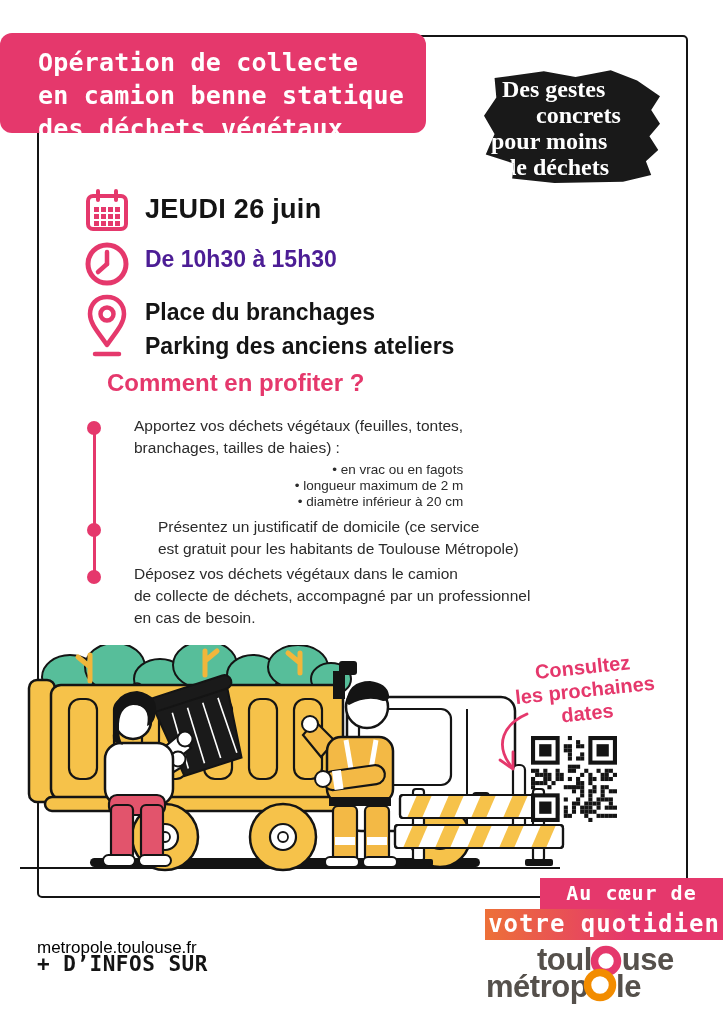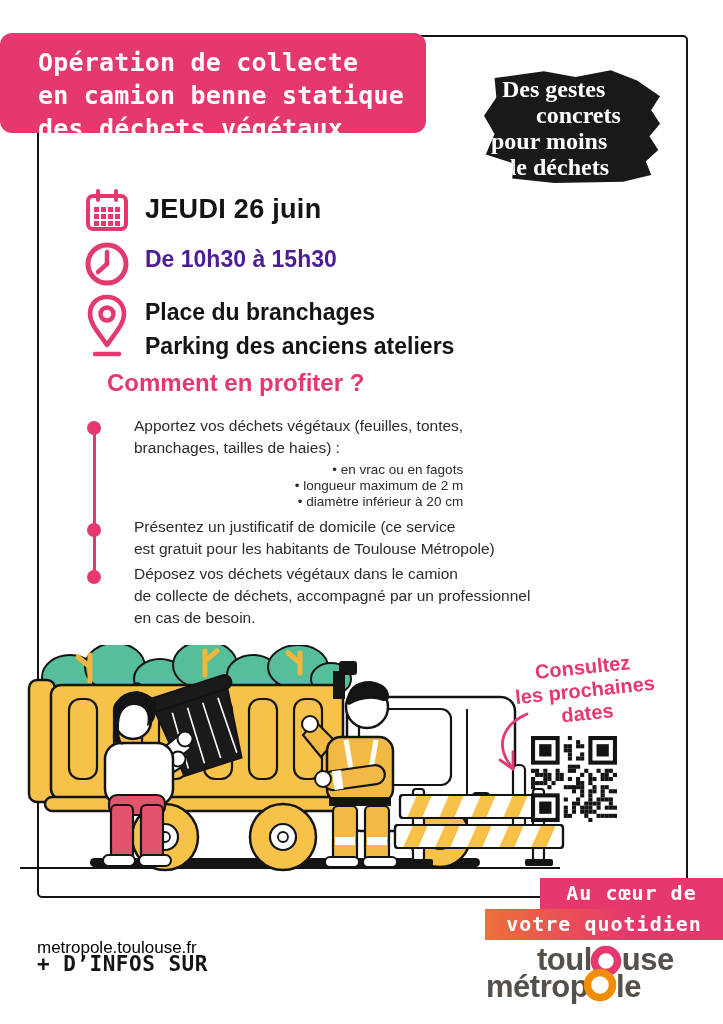--- a/index.html
+++ b/index.html
@@ -36,41 +36,41 @@
   .time-text  { position:absolute; left:145px; top:246px; font-size:23px; font-weight:800; color:#4c1d95; }
   .place-text { position:absolute; left:145px; top:295px; font-size:23px; font-weight:800; color:#141414; line-height:34px; }
 
   .how-heading { position:absolute; left:92px; top:369px; font-size:24px; font-weight:800; color:#E5386C;margin-left:15px; }
 
   
   .vline { position:absolute; left:92.5px; top:428px; width:3px; height:150px; background:#E5386C; }
   .dot { position:absolute; width:14px; height:14px; border-radius:50%; background:#E5386C; left:87px; }
   .dot.d1{ top:421px; } .dot.d2{ top:523px; } .dot.d3{ top:570px; }
   .btext { position:absolute; left:134px; font-size:15.5px; line-height:22px; color:#2b2b2b; }
-  .b1 { top:415px; } .b2 { top:516px; } .b3 { top:563px; }
+  .b1 { top:415px; } .b2 { top:516px;margin-left:24px; } .b3 { top:563px; }
   .sublist { margin:3px 0 0 33px; font-size:13.5px; line-height:15.8px; color:#2b2b2b;text-align:right; }
   .sublist div::before { content:"•  "; }
 
   
   .consultez { position:absolute; left:503px; top:656px; width:164px; text-align:center;
     transform:rotate(-6deg); color:#E5386C; font-weight:800; font-size:20px; line-height:23px; }
   .arrow-svg { position:absolute; left:480px; top:700px; }
   .qr { position:absolute; left:531px; top:736px; width:86px; height:86px; }
 
   
   .illus { position:absolute; left:15px; top:645px; }
 
   
   .banner-top { position:absolute; left:540px; top:878px; width:183px; height:31px;
     background:#E5386C; color:#fff; font-family:"DejaVu Sans Mono", monospace; font-weight:bold;
     font-size:20px; line-height:31px; text-align:center; letter-spacing:1px; }
   .banner-bottom { position:absolute; left:485px; top:909px; width:238px; height:31px;
     background:linear-gradient(90deg,#ED7038 0%, #E5386C 60%); color:#fff;
     font-family:"DejaVu Sans Mono", monospace; font-weight:bold;
-    font-size:20px; line-height:31px; text-align:center; letter-spacing:1px; }
+    font-size:24px; line-height:31px; text-align:center; letter-spacing:1px; }
 
   
   .info-label { position:absolute; left:37px; top:952px; font-family:"DejaVu Sans Mono", monospace;
     font-weight:bold; font-size:21px; color:#141414; letter-spacing:0.5px; }
   .website { position:absolute; left:37px; top:938px; font-size:17px; color:#000000; }
 
   
   .logo { position:absolute; left:480px; top:942px; width:230px; height:72px;
     font-weight:800; font-size:31px; color:#55504B; letter-spacing:-0.5px; }
   .logo .l1 { position:absolute; left:57px; top:0; white-space:nowrap; }

